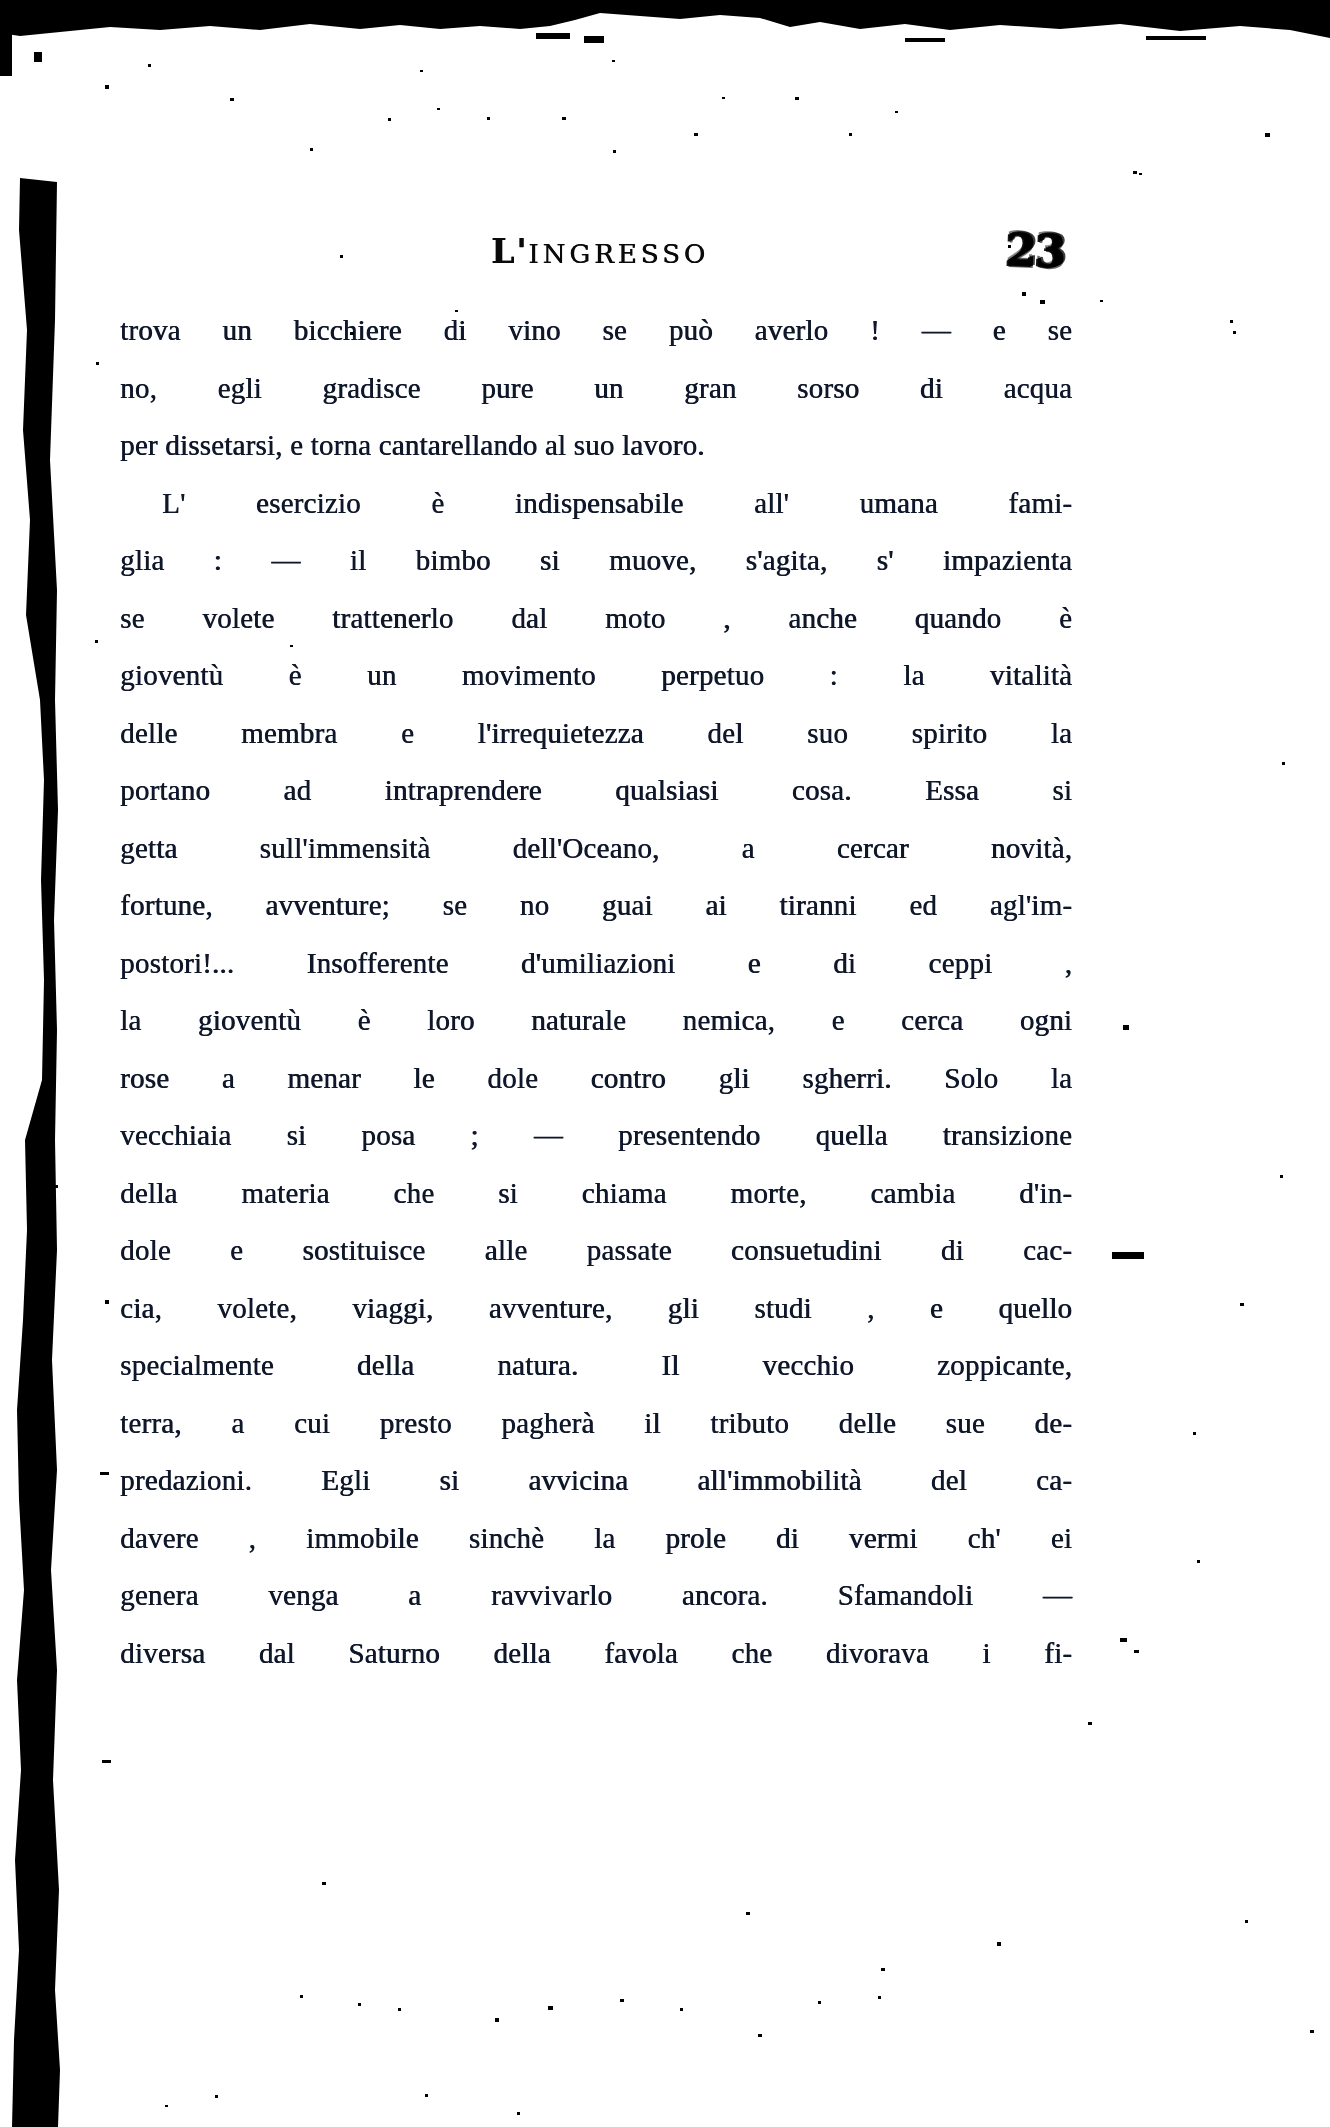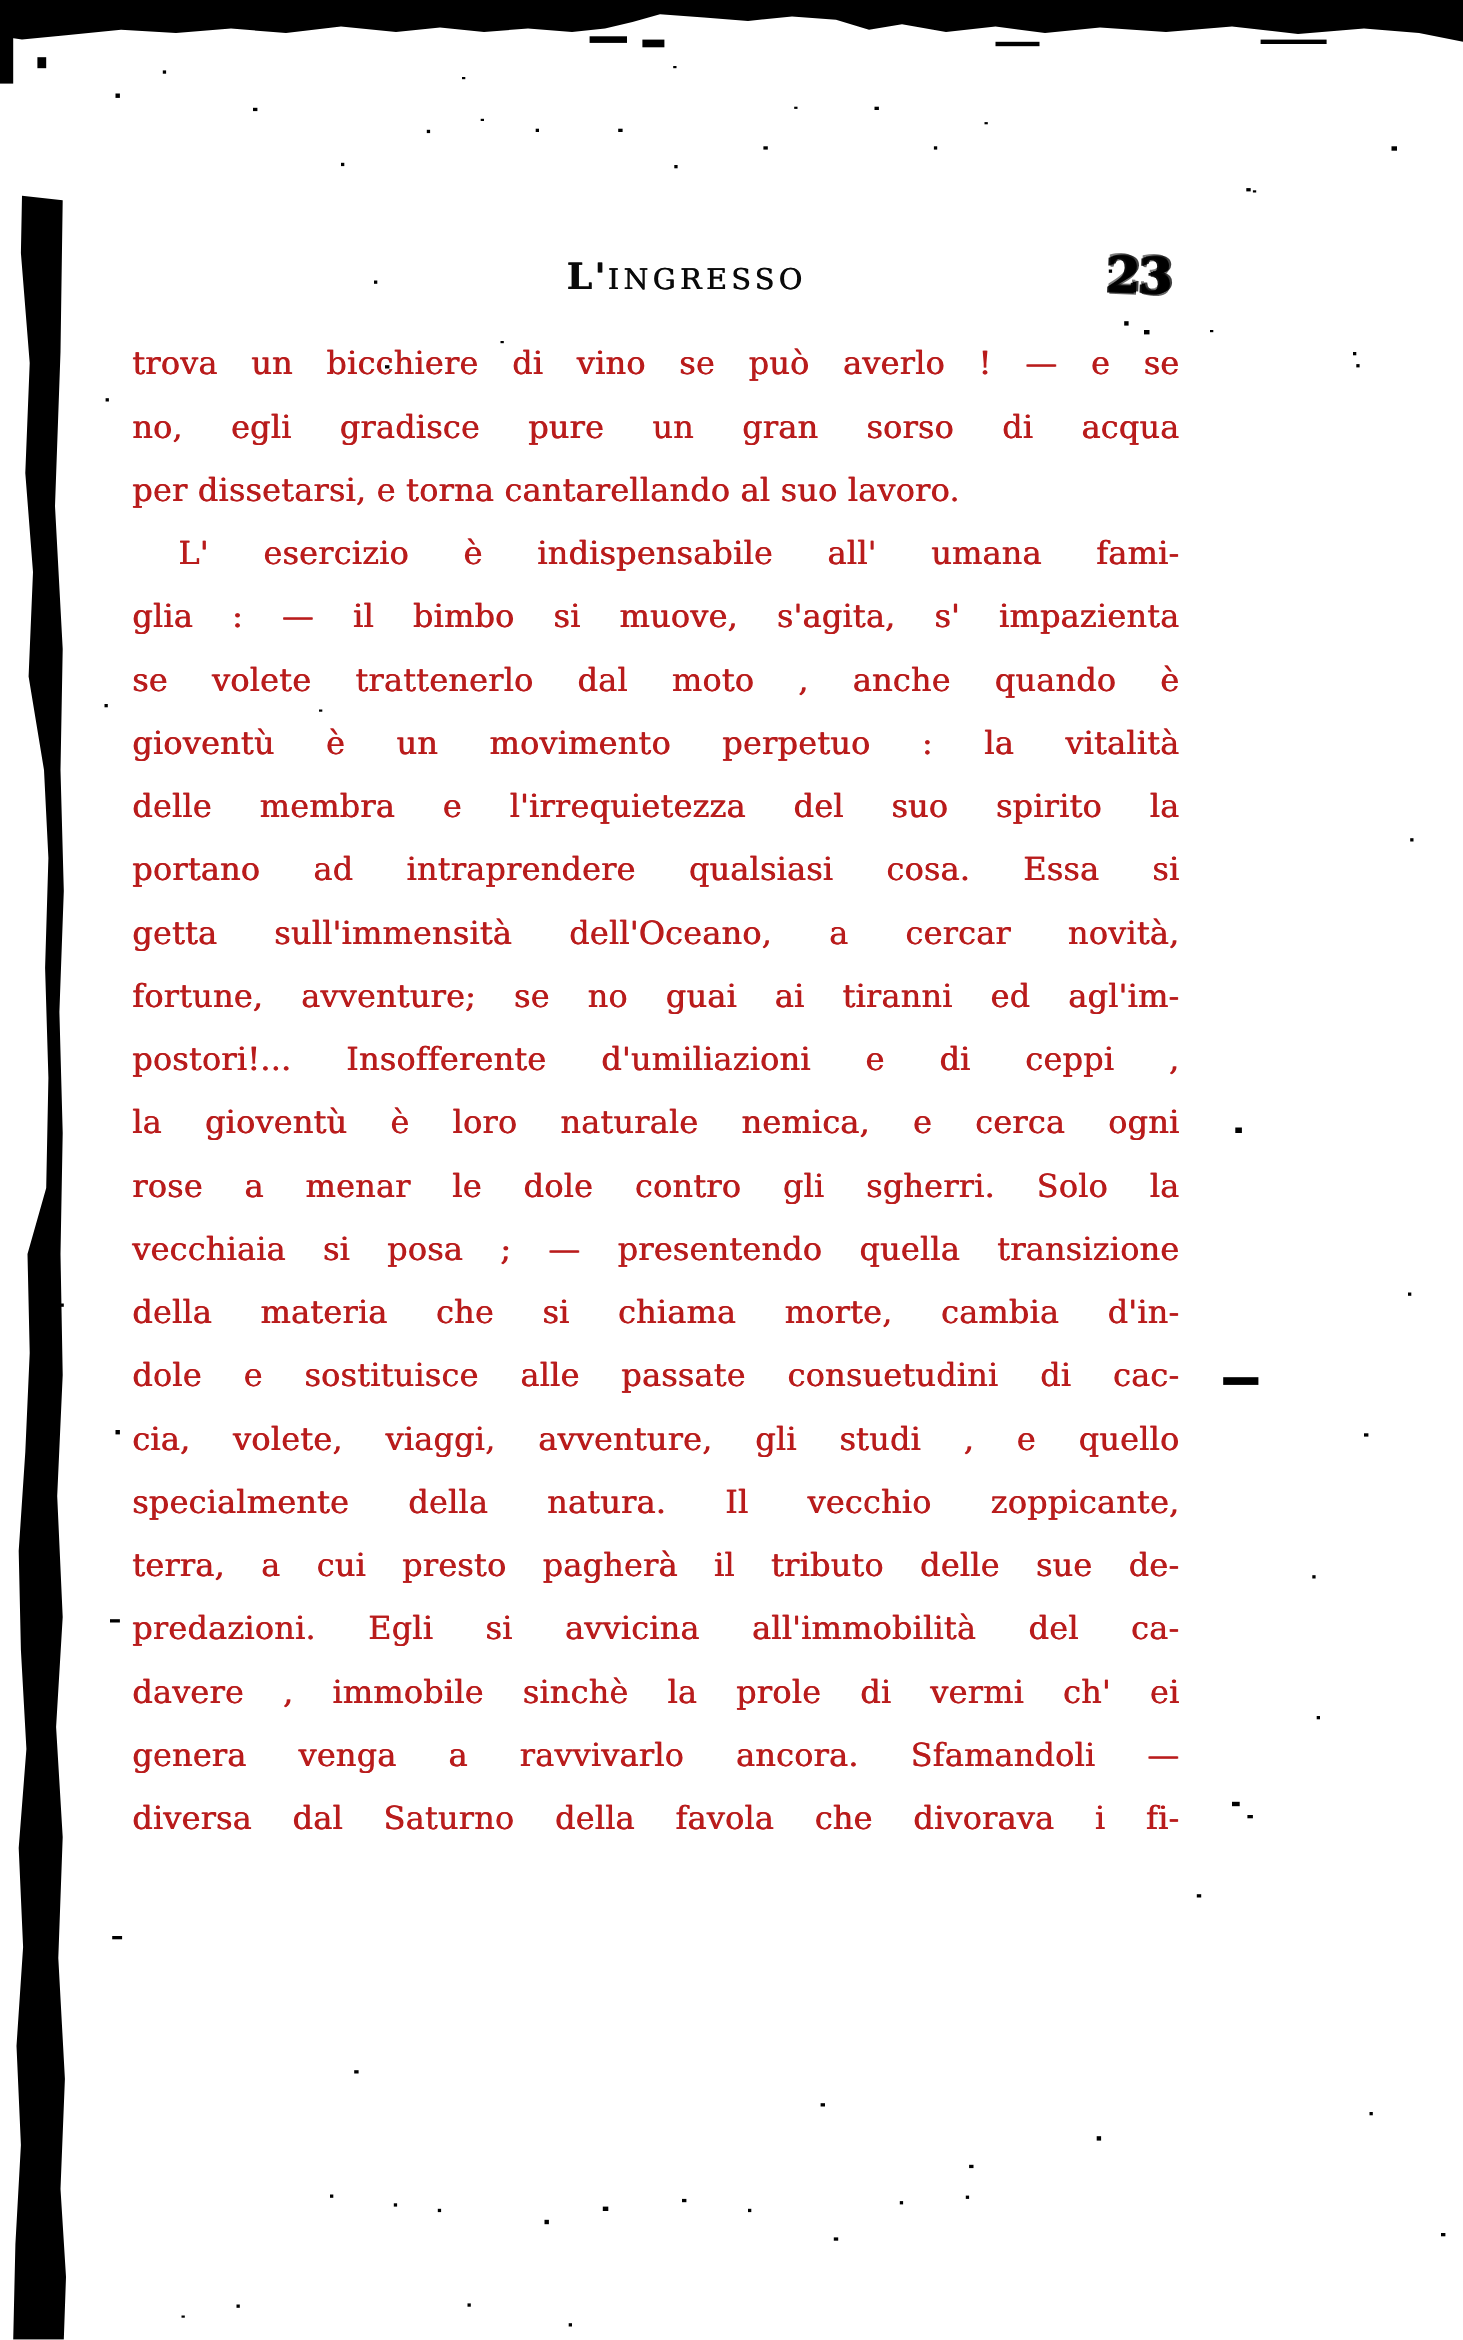--- a/index.html
+++ b/index.html
@@ -18,21 +18,21 @@
   }
   .scan-overlay {
     position: absolute;
     left: 0; top: 0;
     width: 1330px; height: 2127px;
     pointer-events: none;
   }
   .running-header-title {
     position: absolute;
     top: 232px;
-    left: 624px;
+    left: 600px;
     transform: translateX(-50%);
     font-size: 26px;
     letter-spacing: 4px;
     white-space: nowrap;
     color: #0a0a0a;
     text-shadow: 0.6px 0 0 currentColor;
   }
   .running-header-title::first-letter {
     font-size: 33px;
     font-weight: bold;
@@ -53,22 +53,23 @@
                   -1px -2px 0 rgba(0,0,0,0.5);
   }
   .body-text {
     position: absolute;
     left: 120px;
     top: 302px;
     width: 952px;
     font-size: 29px;
     line-height: 57.5px;
     letter-spacing: 0.2px;
-    color: #b91c1c;
+    color: #0f172a;
     text-shadow: 0.6px 0 0 currentColor;
+    font-family: Liberation Serif, serif;
   }
   .line {
     height: 57.5px;
     text-align: justify;
     text-align-last: justify;
     white-space: nowrap;
     overflow: visible;
   }
   .line.ragged {
     text-align: right;

